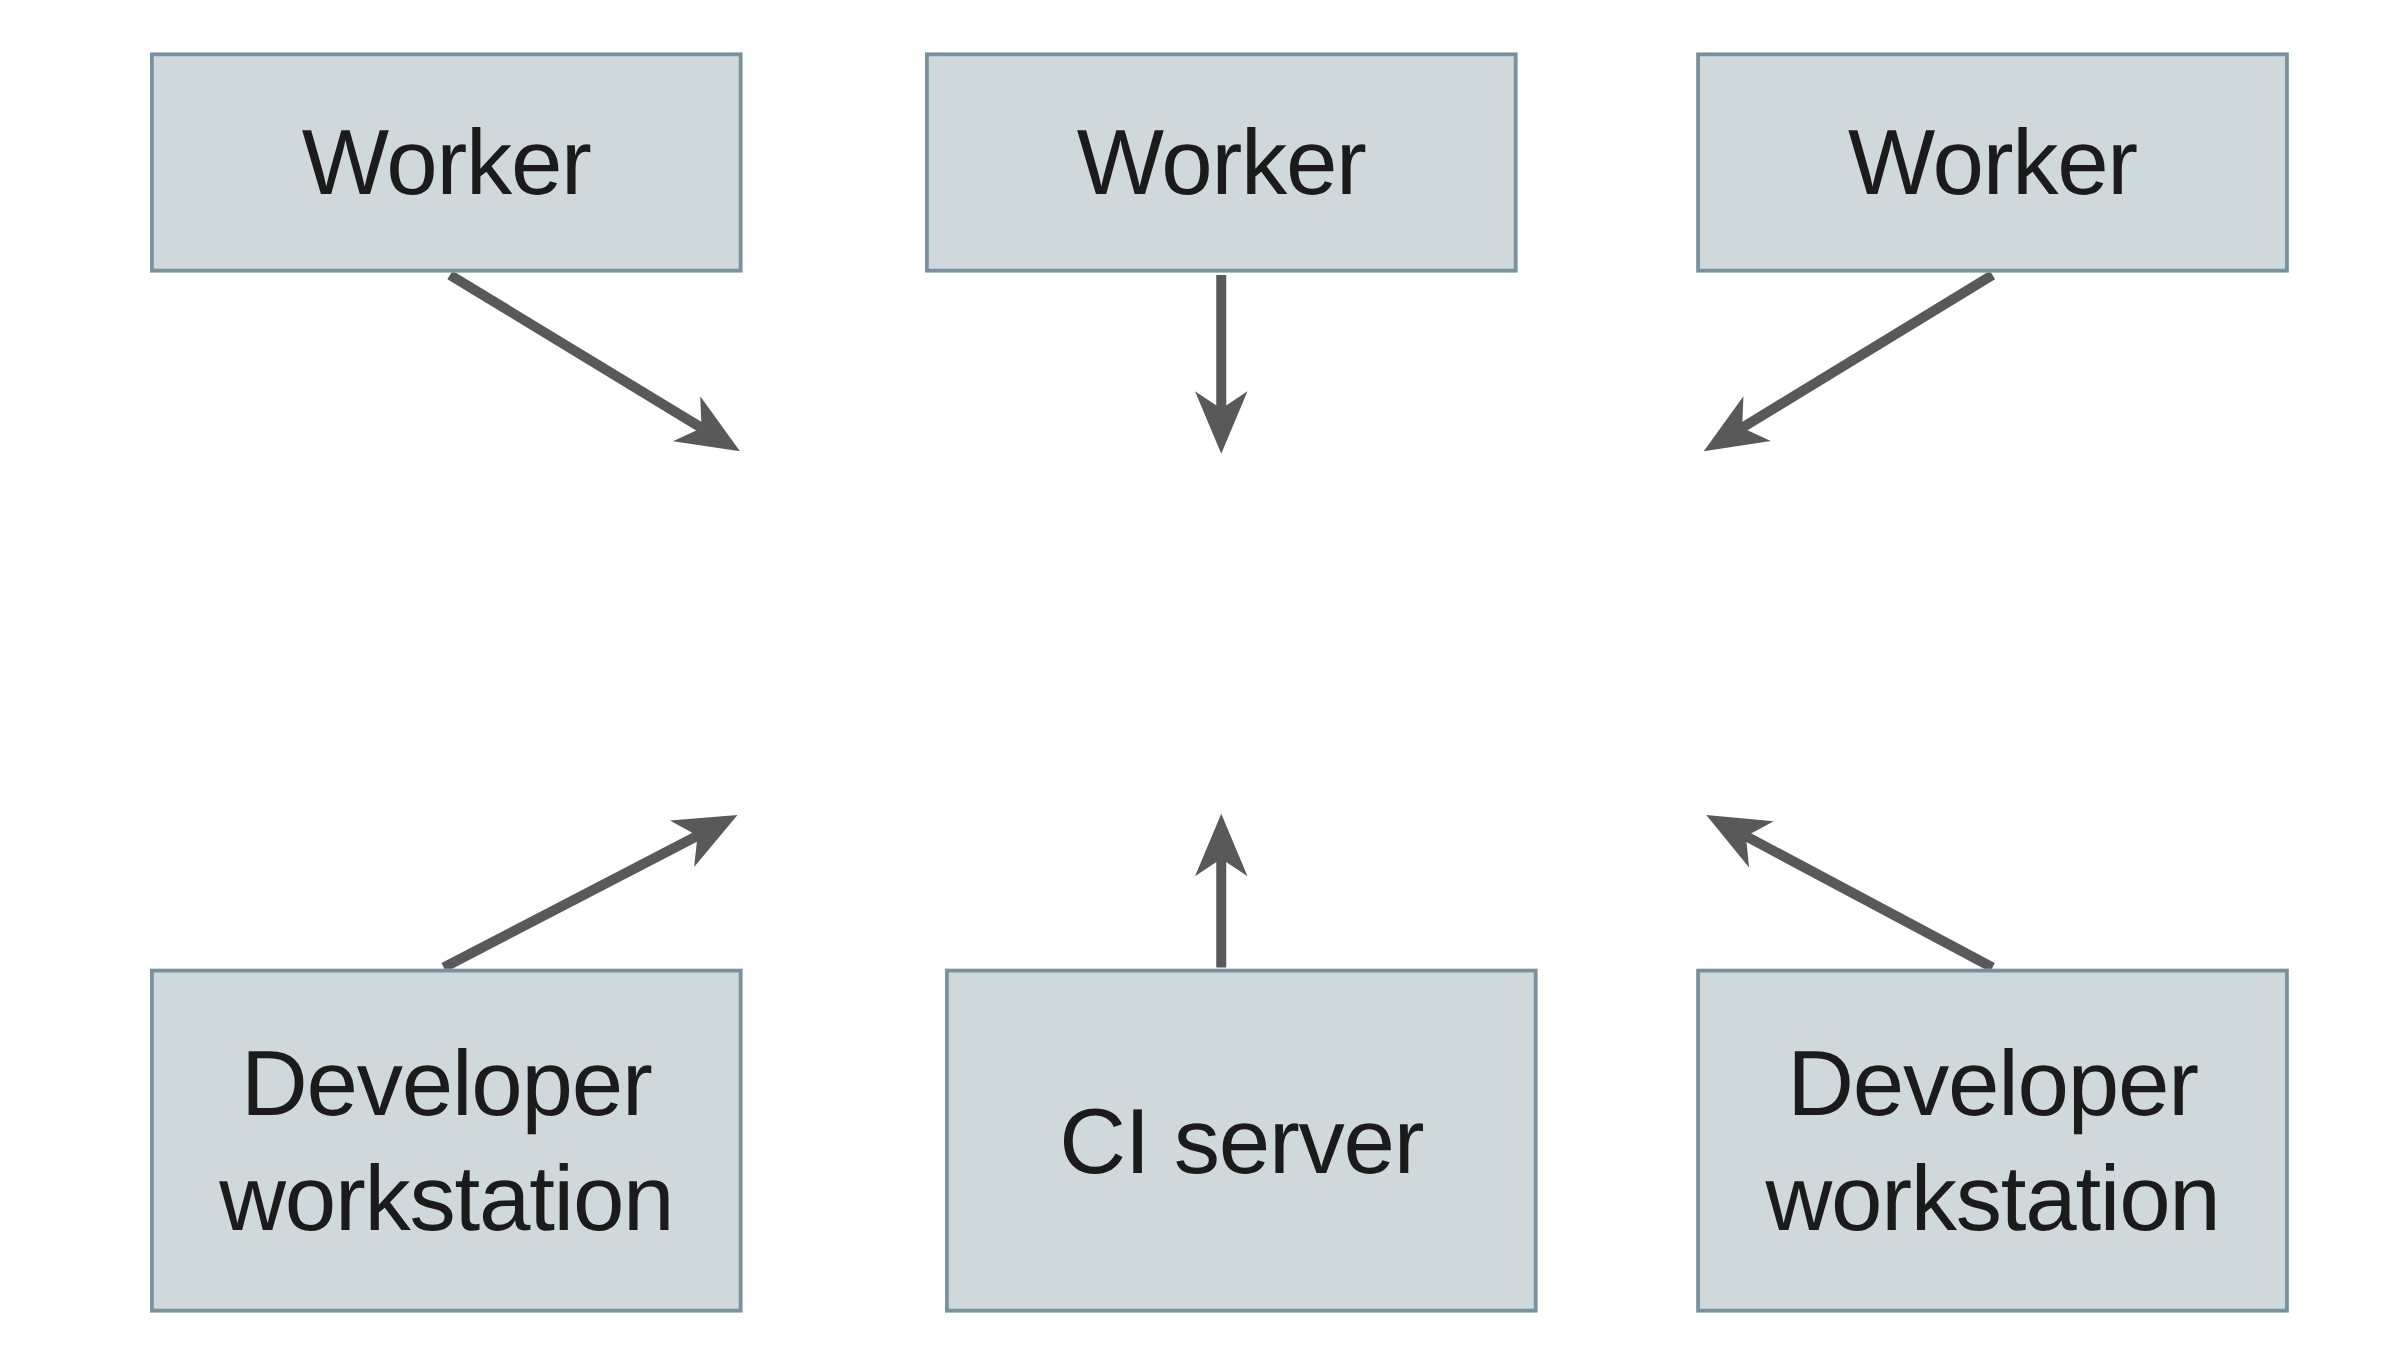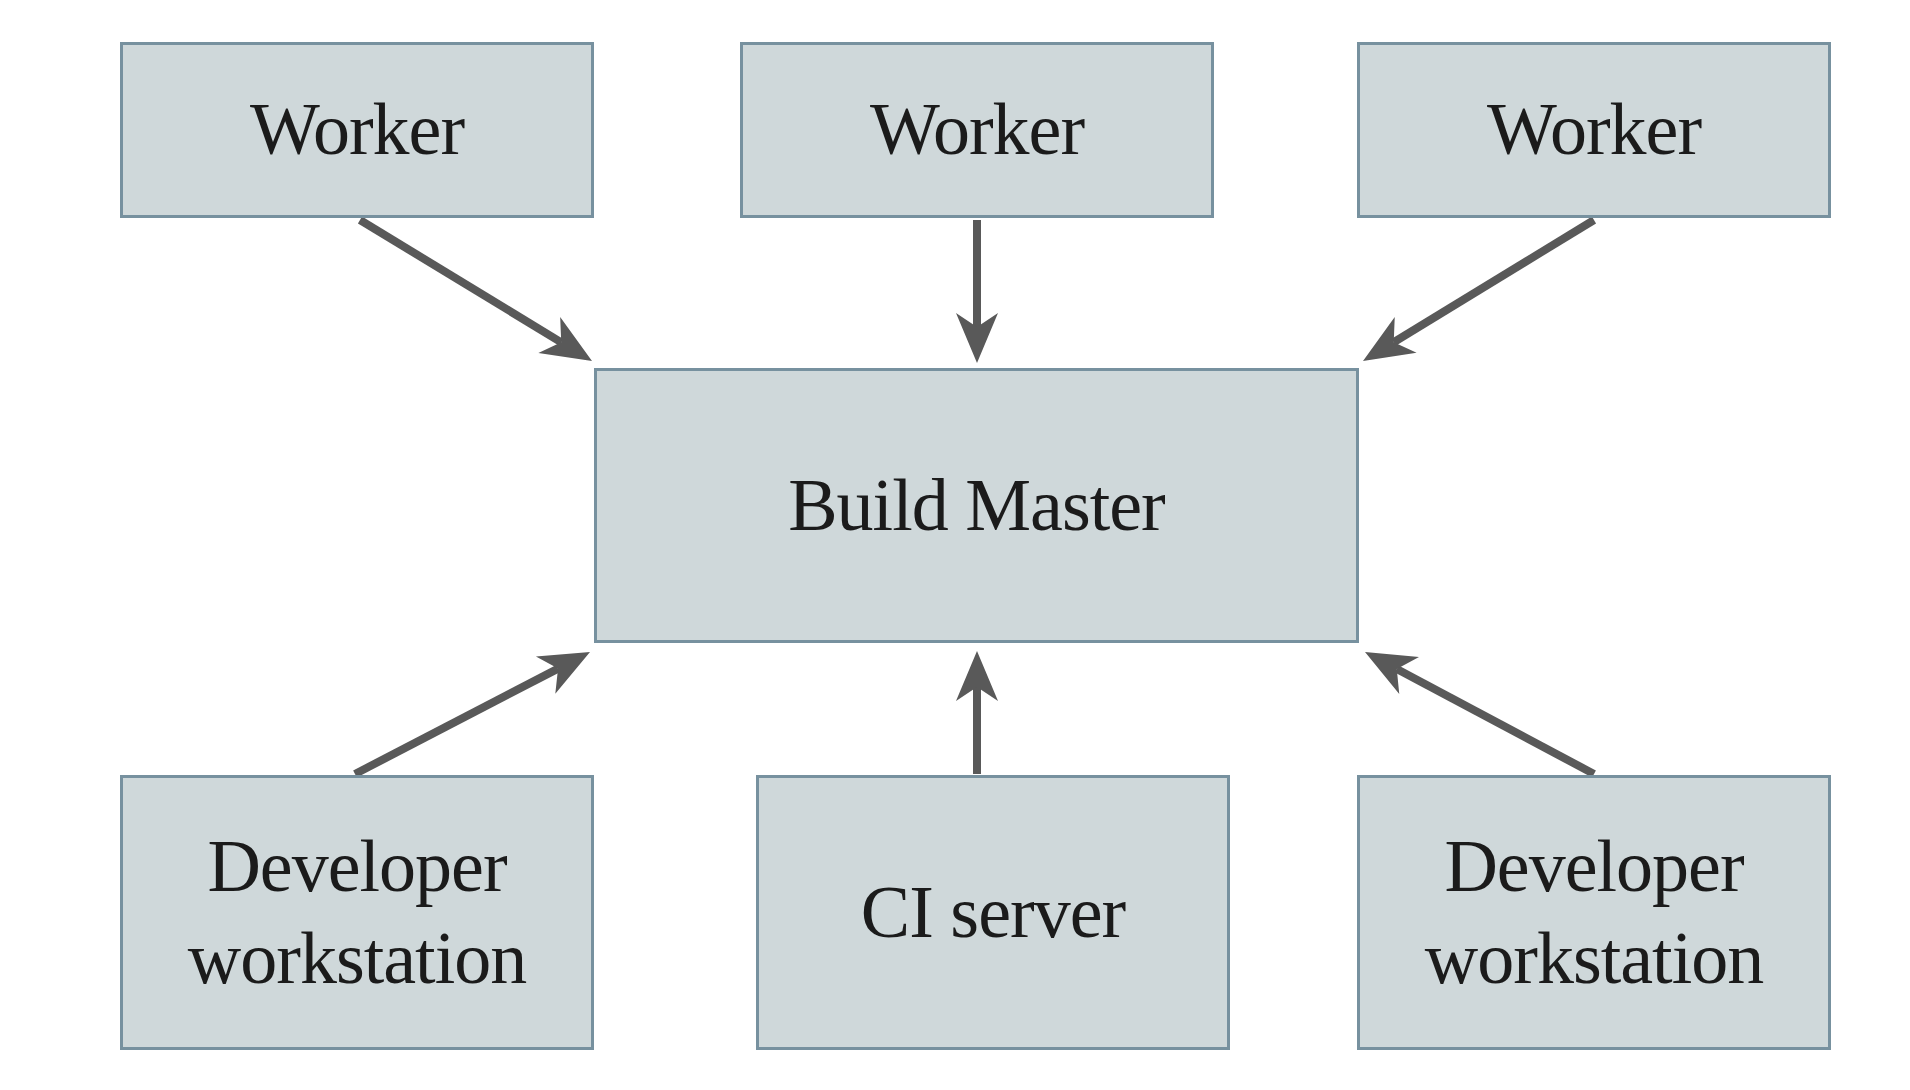--- a/index.html
+++ b/index.html
@@ -35,21 +35,20 @@
     z-index:1;
   }
   .node-label{
     display:block;
     width:100%;
     text-align:center;
     font-size:74px;
     line-height:1.24;
     color:var(--text);
     letter-spacing:-1px;
-    font-family:Liberation Serif, serif;
   }
   #n-worker-1{left:120px;top:42px;width:474px;height:176px;}
   #n-worker-2{left:740px;top:42px;width:474px;height:176px;}
   #n-worker-3{left:1357px;top:42px;width:474px;height:176px;}
   #n-build-master{left:594px;top:368px;width:765px;height:275px;}
   #n-dev-left{left:120px;top:775px;width:474px;height:275px;}
   #n-ci-server{left:740px;top:775px;width:474px;height:275px;margin-left:16px;}
   #n-dev-right{left:1357px;top:775px;width:474px;height:275px;}
 </style>
 </head>
@@ -89,23 +88,20 @@
   </div>
 
   <div class="node" id="n-worker-2">
     <span class="node-label">Worker</span>
   </div>
 
   <div class="node" id="n-worker-3">
     <span class="node-label">Worker</span>
   </div>
 
-  <div class="node" id="n-build-master">
-    <span class="node-label">Build Master</span>
-  </div>
 
   <div class="node" id="n-dev-left">
     <span class="node-label">Developer workstation</span>
   </div>
 
   <div class="node" id="n-ci-server">
     <span class="node-label">CI server</span>
   </div>
 
   <div class="node" id="n-dev-right">

